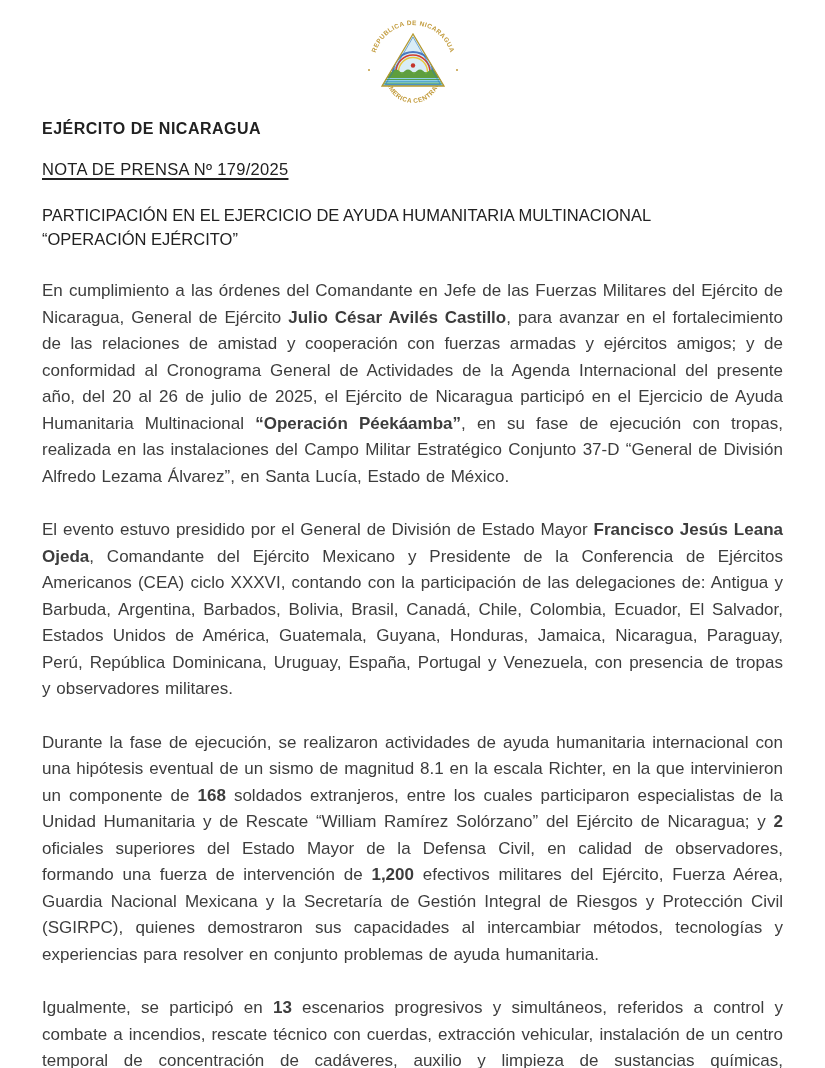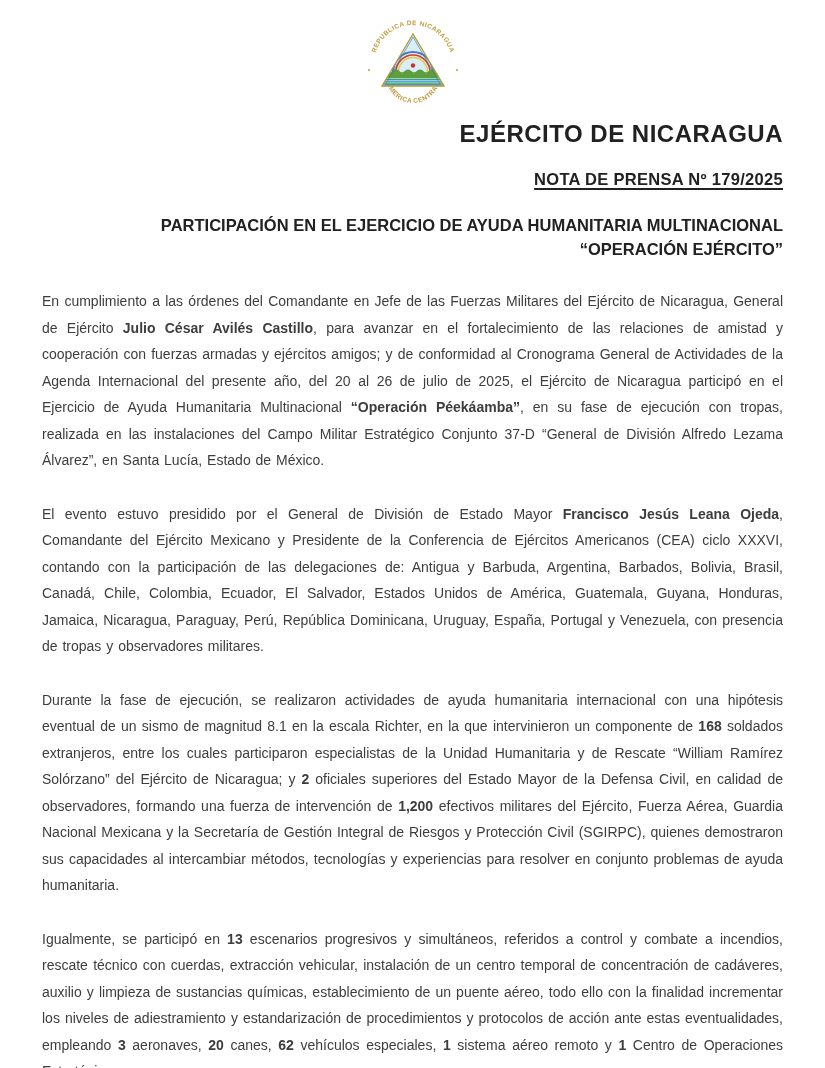--- a/index.html
+++ b/index.html
@@ -22,50 +22,50 @@
   .emblem-wrap svg { display: inline-block; }
   .arc-text {
     font-family: "Liberation Sans", sans-serif;
     font-size: 6.5px;
     font-weight: bold;
     letter-spacing: 0.45px;
     fill: #c29b3c;
   }
   .doc-title {
     margin-top: 10px;
-    text-align: right;
-    font-size: 24px;
+    text-align: left;
+    font-size: 16px;
     font-weight: bold;
     color: #212121;
     letter-spacing: 0.5px;
   }
   .doc-subtitle {
     margin-top: 22px;
-    text-align: right;
+    text-align: left;
     font-size: 16.5px;
-    font-weight: bold;
+    font-weight: normal;
     color: #212121;
     letter-spacing: 0.3px;
   }
   .doc-subtitle span {
     text-decoration: underline;
     text-underline-offset: 3px;
     text-decoration-thickness: 1.5px;
   }
   .doc-heading {
     margin-top: 24px;
-    text-align: right;
+    text-align: left;
     font-size: 16.5px;
-    font-weight: bold;
+    font-weight: normal;
     color: #212121;
     line-height: 24px;
   }
   .para {
     margin-top: 27px;
-    font-size: 14px;
+    font-size: 17px;
     line-height: 26.5px;
     text-align: justify;
     color: #3d3d3d;
     word-spacing: 1px;
   }
   .para .bold { font-weight: bold; }
 </style>
 </head>
 <body>
 

